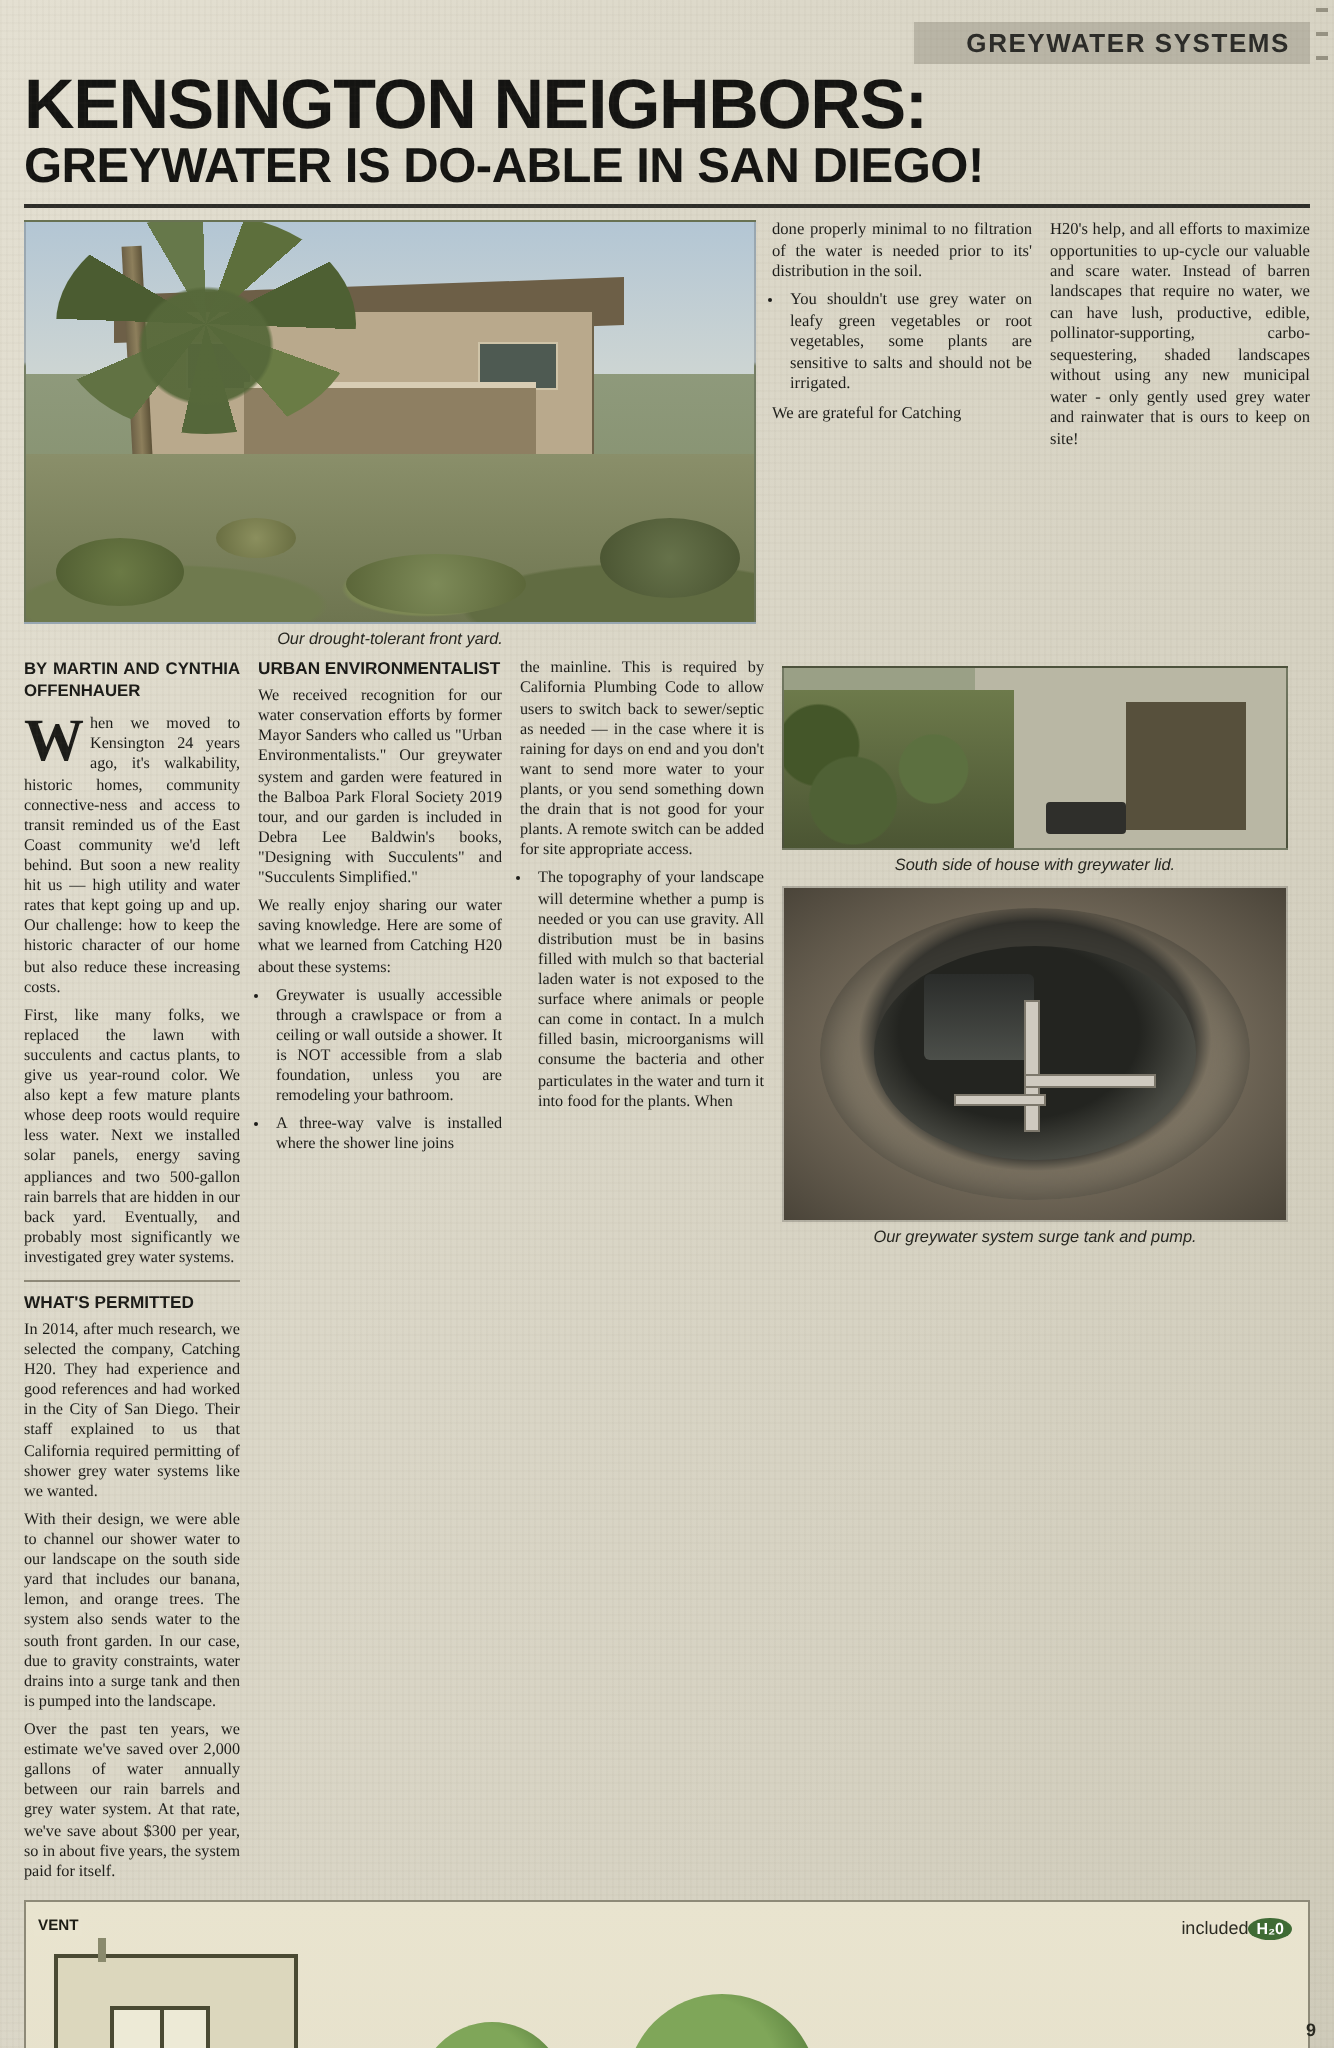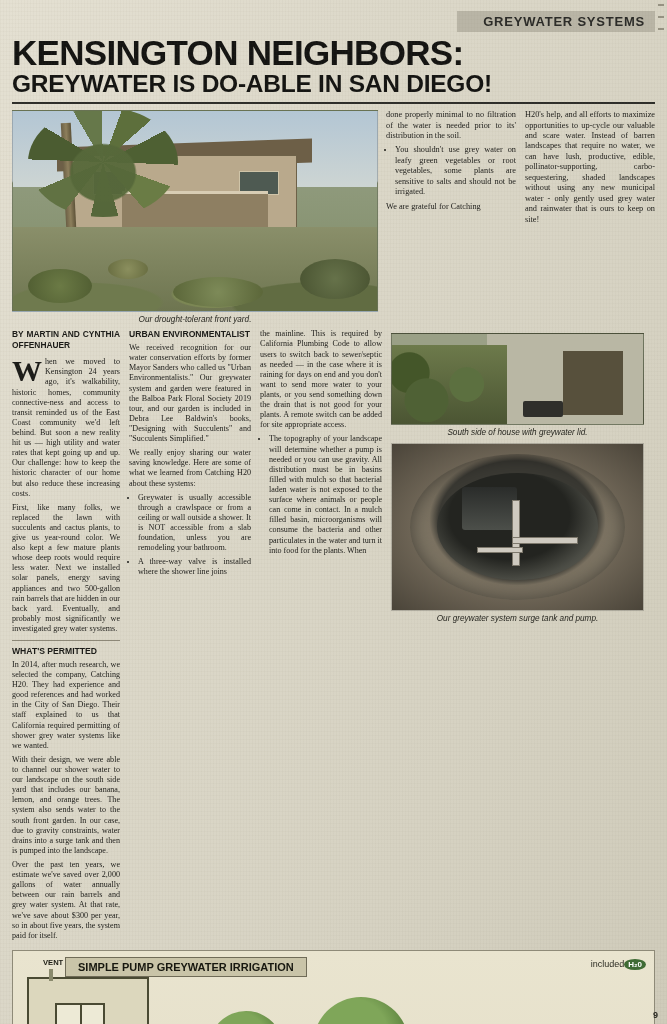--- a/index.html
+++ b/index.html
@@ -315,32 +315,31 @@
         <div class="pipe" style="left:48%;top:56%;width:26%;height:7px;"></div>
         <div class="pipe" style="left:34%;top:62%;width:18%;height:6px;"></div>
       </div>
       <div class="cap center">Our greywater system surge tank and pump.</div>
     </div>
   </div>
 
   <div class="diagram-row">
     <div class="diagram">
 
-      <div class="dg-title">SIMPLE PUMP GREYWATER IRRIGATION</div>
       <div class="brand">
         <span>included</span><b>H₂0</b>
       </div>
 
       <div class="dg-house">
         <div class="dg-win"></div>
 
       </div>
 
       <div class="dg-pipe" style="left:36px;top:18px;width:4px;height:12px;"></div>
-      <div class="lbl" style="left:28px;top:6px;">VENT</div>
+      <div class="lbl" style="left:4px;top:6px;">VENT</div>
 
       <div class="dg-tree" style="left:196px;top:60px;width:74px;height:122px;">
         <div class="crown" style="height:74px;"></div>
 
       </div>
       <div class="dg-tree" style="left:300px;top:46px;width:96px;height:150px;">
         <div class="crown" style="height:96px;"></div>
 
       </div>
 

